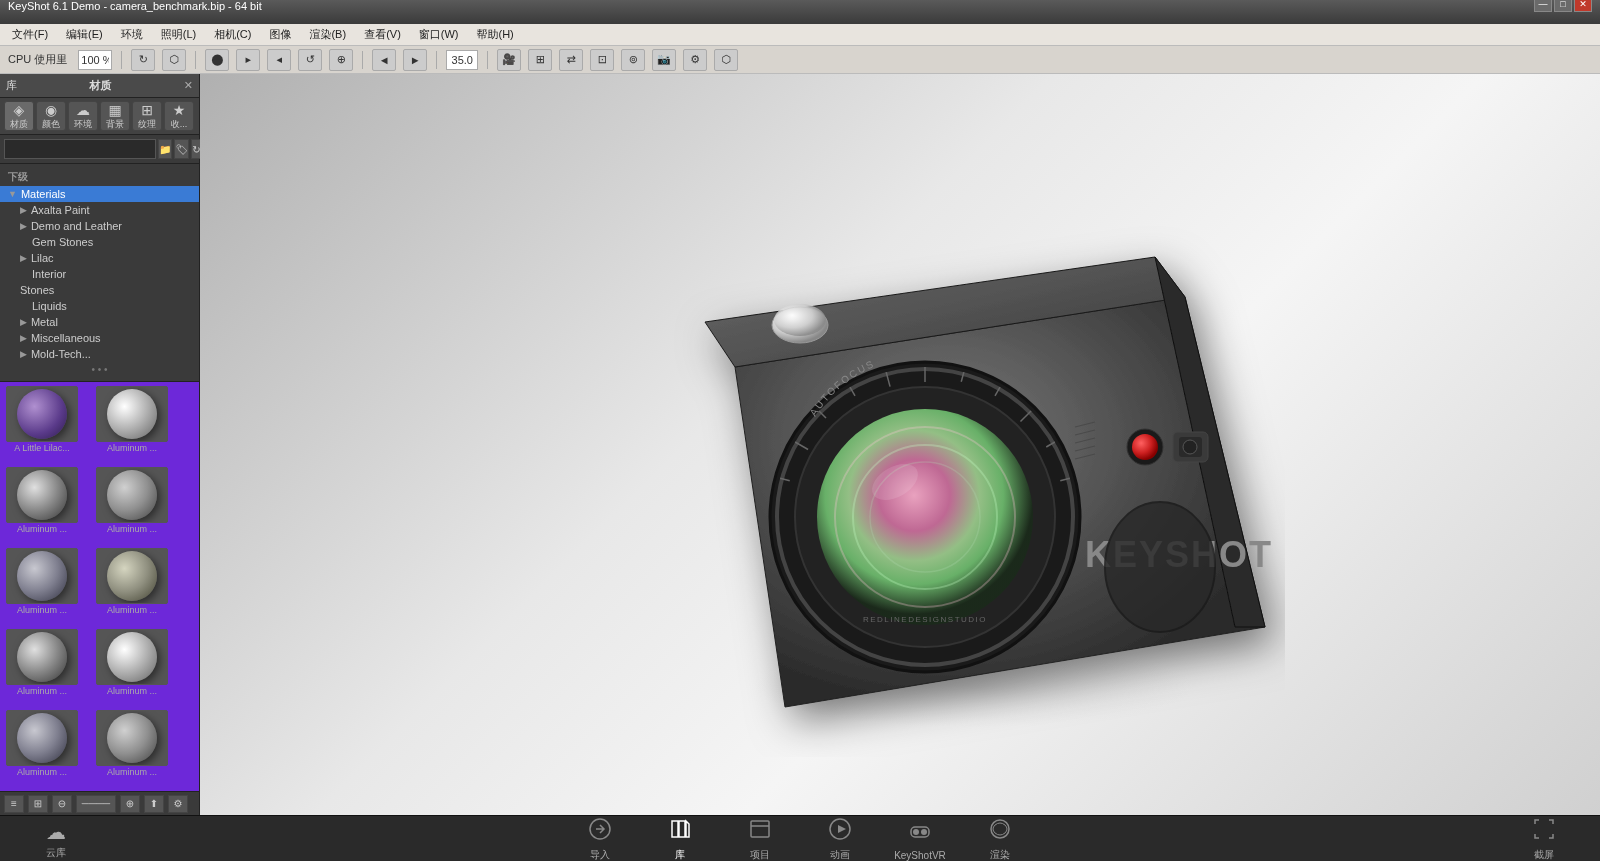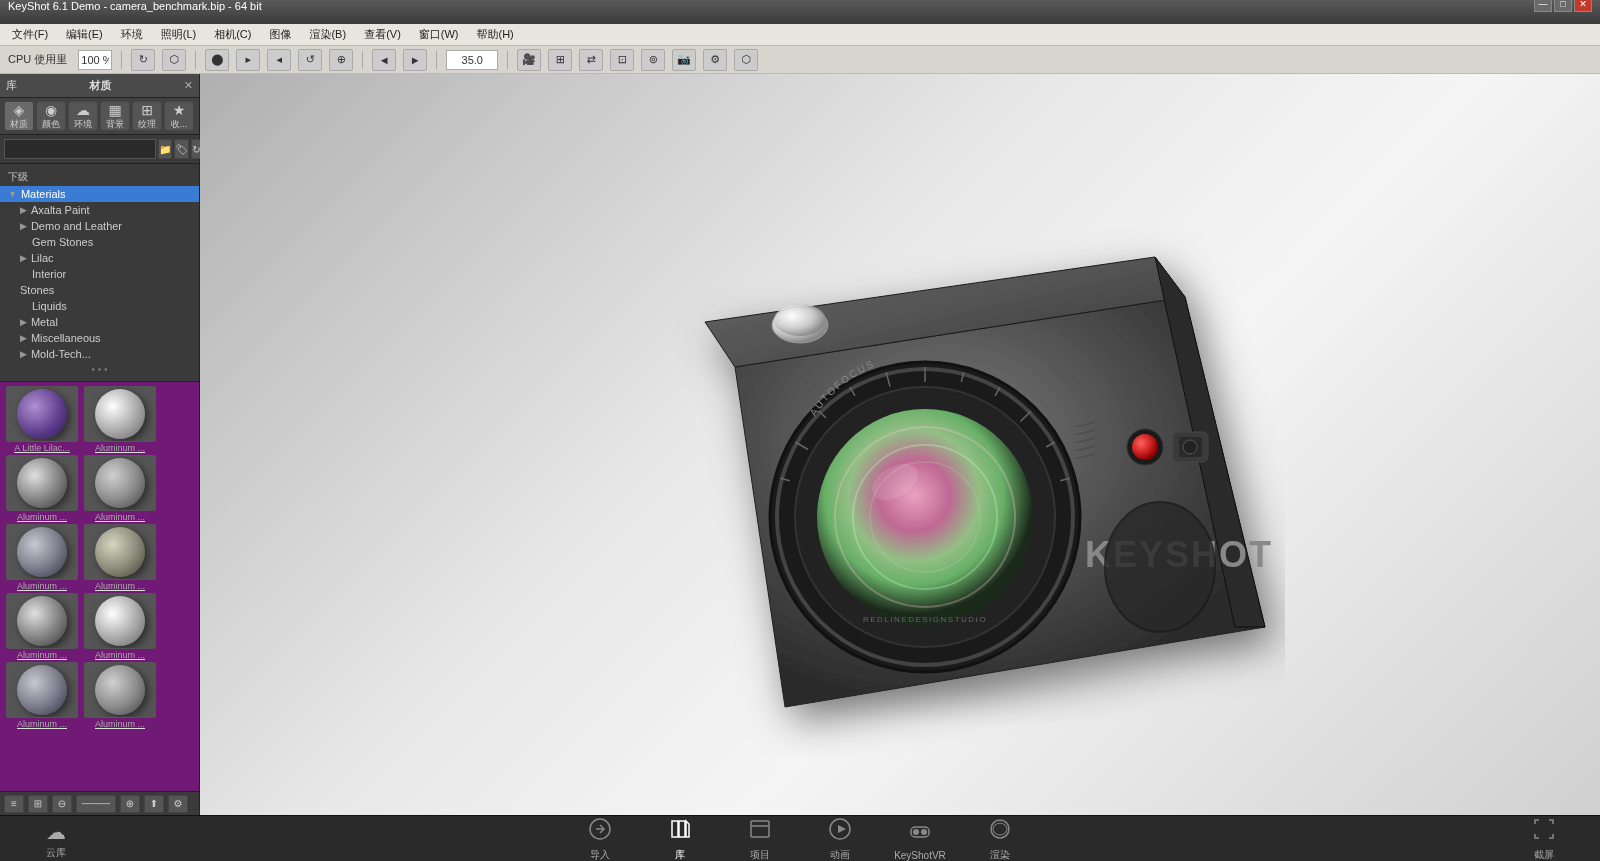--- a/index.html
+++ b/index.html
@@ -31,21 +31,21 @@
       width: 100%; height: 28px; background: #d8d4ce; display: flex; align-items: center;
       padding: 0 4px; gap: 7px; border-bottom: 1px solid #bbb;
     }
     .toolbar-item {
       display: flex; align-items: center; justify-content: center;
       width: 24px; height: 22px; background: #ccc; border: 1px solid #aaa;
       cursor: pointer; font-size: 11px; color: #333; border-radius: 2px;
     }
     .toolbar-sep { width: 1px; height: 18px; background: #aaa; margin: 0 2px; }
     .toolbar-input {
-      width: 52px; height: 20px; border: 1px solid #aaa; background: #fff;
+      width: 32px; height: 20px; border: 1px solid #aaa; background: #fff;
       text-align: center; font-size: 11px; color: #333; padding: 0 2px;
     }
     .toolbar-label { font-size: 11px; color: #333; padding: 0 4px; }
 
     
     #main {
       display: flex; width: 100%; height: calc(861px - 22px - 22px - 28px - 48px);
     }
 
     
@@ -96,23 +96,22 @@
       color: #ccc; gap: 4px;
     }
     .tree-item.selected { background: #3a7bd5; color: #fff; }
     .tree-item .arrow { font-size: 9px; color: #999; }
     .tree-item.sub { padding-left: 20px; }
     .tree-item.sub2 { padding-left: 32px; }
 
     
     #thumbnails {
       flex: 1; overflow-y: auto; padding: 4px;
-      display: flex; flex-wrap: wrap; gap: 2px; align-content: flex-start;
-      background: #701a75;
-      text-decoration: underline;
+      display: flex; flex-wrap: wrap; gap: 14px; align-content: flex-start;
+      background: #6d28d9;
     }
     .thumb-item {
       width: 76px; display: flex; flex-direction: column; align-items: center;
       gap: 1px; cursor: pointer;
     }
     .thumb-img {
       width: 72px; height: 56px; border: 1px solid #555; border-radius: 2px;
       overflow: hidden; display: flex; align-items: center; justify-content: center;
       background: #555;
     }

